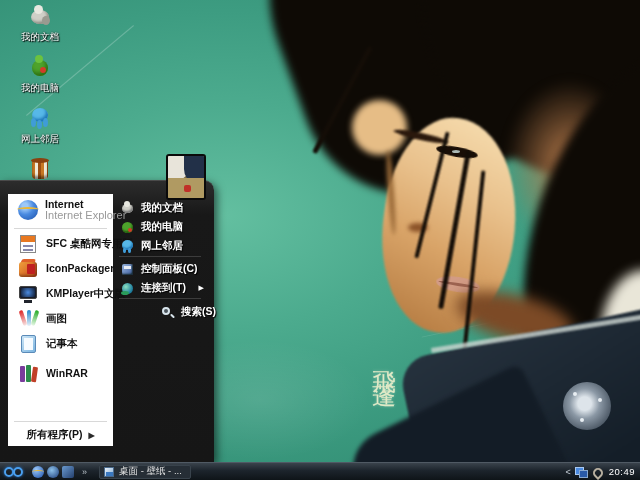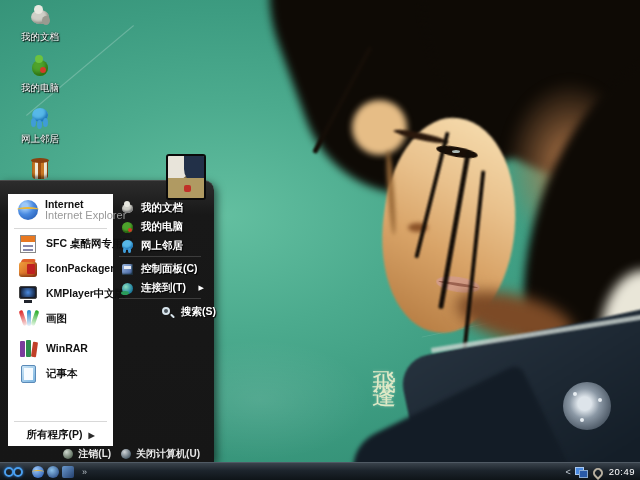--- a/index.html
+++ b/index.html
@@ -299,34 +299,34 @@
         <div class="t">KMPlayer中文版</div>
       </div>
       <div class="litem">
         <div class="lic">
             <div class="pix pt-b1"></div>
             <div class="pix pt-b2"></div>
             <div class="pix pt-b3"></div>
           </div>
         <div class="t">画图</div>
       </div>
+      <div class="litem">
+        <div class="lic">
+            <div class="pix np-pad"></div>
+            <div class="pix np-pg"></div>
+          </div>
+        <div class="t">记事本</div>
+      </div>
       <div class="litem" style="margin-top:5px;">
         <div class="lic">
             <div class="pix wr-b1"></div>
             <div class="pix wr-b2"></div>
             <div class="pix wr-b3"></div>
           </div>
         <div class="t">WinRAR</div>
-      </div>
-      <div class="litem">
-        <div class="lic">
-            <div class="pix np-pad"></div>
-            <div class="pix np-pg"></div>
-          </div>
-        <div class="t">记事本</div>
       </div>
       <div class="spring"></div>
       <div class="lsep"></div>
       <div class="allprog">
         <span>所有程序(P)</span>
         <span class="aparrow">▶</span>
       </div>
     </div>
 
     <div class="mright">
@@ -371,43 +371,37 @@
       <div class="rsep" style="top:104px;"></div>
       <div class="ritem" style="top:109px;padding-left:47px;">
         <div class="ric">
             <div class="pix r-mag"></div>
             <div class="pix r-mag2"></div>
           </div>
         <div class="t">搜索(S)</div>
       </div>
     </div>
 
-    <div class="mbottom">
-      <div class="mbtn">
-        <span class="orb orb-log"></span>
-        <span>注销(L)</span>
-      </div>
-      <div class="mbtn">
-        <span class="orb orb-off"></span>
-        <span>关闭计算机(U)</span>
-      </div>
-    </div>
   </div>
 
   <div class="taskbar">
     <div class="startlogo">
       <div class="slc slc1"></div>
       <div class="slc slc2"></div>
     </div>
     <div class="ql">
       <div class="qlic q-ie"></div>
       <div class="qlic q-glb"></div>
       <div class="qlic q-app"></div>
       <div class="qchev">»</div>
     </div>
+    <div class="taskbtn">
+      <div class="ticon"></div>
+      <div class="t">桌面 - 壁纸 - ...</div>
+    </div>
     <div class="tray">
       <div class="trchev">&lt;</div>
       <div class="tr-net"></div>
       <div class="tr-voc"></div>
       <div class="clock">20:49</div>
     </div>
   </div>
 
 </div>
 

